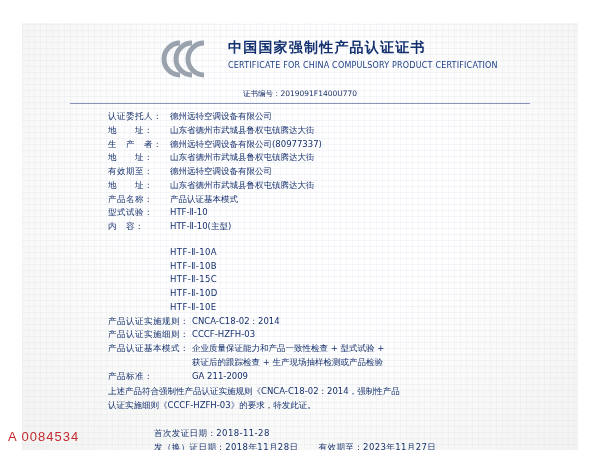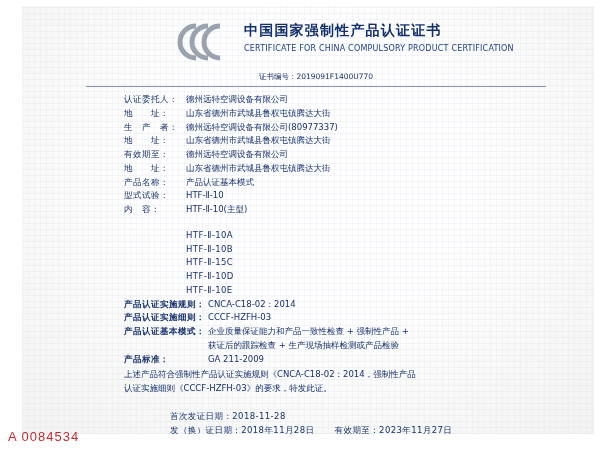--- a/index.html
+++ b/index.html
@@ -5,24 +5,23 @@
   html,body{margin:0;padding:0;}
   body{
     width:600px;height:450px;
     background:#ffffff;
     font-family:"DejaVu Sans","Liberation Sans",sans-serif;
     overflow:hidden;
     position:relative;
   }
   .cert{
     position:absolute;
-    left:22px; top:6px; width:556px; height:428px;
+    left:22px; top:23px; width:556px; height:428px;
     background:#a3a3a3;
     overflow:hidden;
-    padding-left:16px;
   }
   
   .cert:before{
     content:"";
     position:absolute; inset:0;
     background:
       repeating-linear-gradient(0deg, rgba(220,225,235,.35) 0 1px, transparent 1px 6px),
       repeating-linear-gradient(90deg, rgba(225,228,238,.30) 0 1px, transparent 1px 6px),
       radial-gradient(ellipse at 50% 40%, #ffffff 40%, #f2f3f0 100%);
     pointer-events:none;
@@ -67,21 +66,21 @@
     color:#16306d;
     font-size:8.5px;
     line-height:1.62;
   }
   .row{display:flex; align-items:baseline;}
   .lbl{
     width:62px; flex:0 0 62px;
     letter-spacing:.5px;
     white-space:nowrap;
   }
-  .lbl.wide{width:84px;flex:0 0 84px;font-weight:bold;}
+  .lbl.wide{width:84px;flex:0 0 84px;}
   .val{flex:1 1 auto; white-space:nowrap; overflow:hidden;}
   .models{margin-left:62px;margin-top:12px;}
   .models .m{letter-spacing:.4px;}
   .para{
     margin-top:1px;
     line-height:1.6;
   }
   .dates{
     margin-top:14px;
     padding-left:46px;
@@ -179,21 +178,21 @@
       <div class="row">
         <span class="lbl wide">产品认证实施规则：</span>
         <span class="val">CNCA-C18-02：2014</span>
       </div>
       <div class="row">
         <span class="lbl wide">产品认证实施细则：</span>
         <span class="val">CCCF-HZFH-03</span>
       </div>
       <div class="row">
         <span class="lbl wide">产品认证基本模式：</span>
-        <span class="val">企业质量保证能力和产品一致性检查 + 强制性产品 +</span>
+        <span class="val">企业质量保证能力和产品一致性检查 + 型式试验 +</span>
       </div>
       <div class="row">
         <span class="lbl wide"></span>
         <span class="val">获证后的跟踪检查 + 生产现场抽样检测或产品检验</span>
       </div>
       <div class="row">
         <span class="lbl wide">产品标准：</span>
         <span class="val">GA 211-2009</span>
       </div>
 

